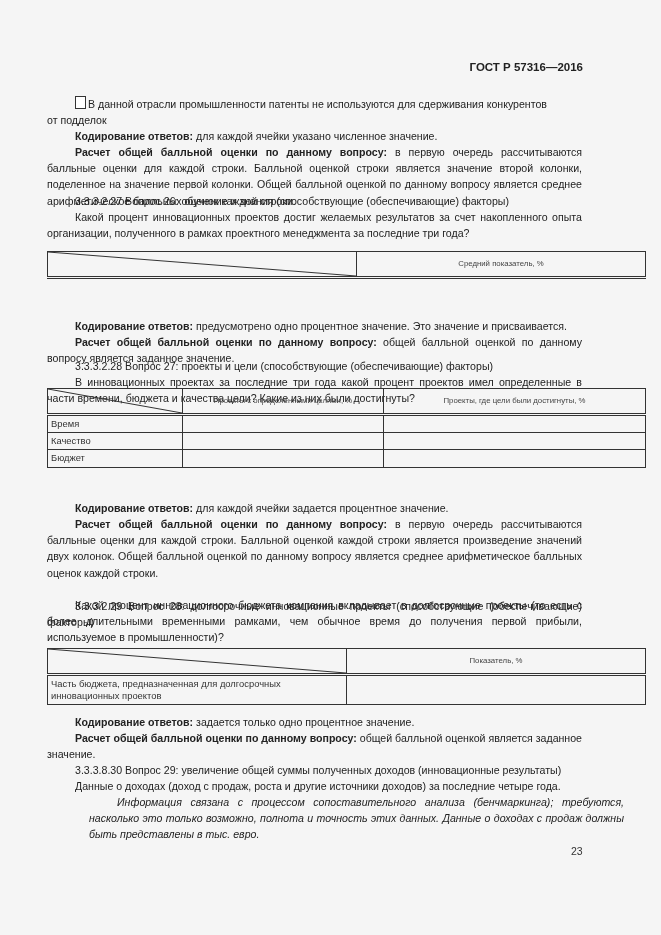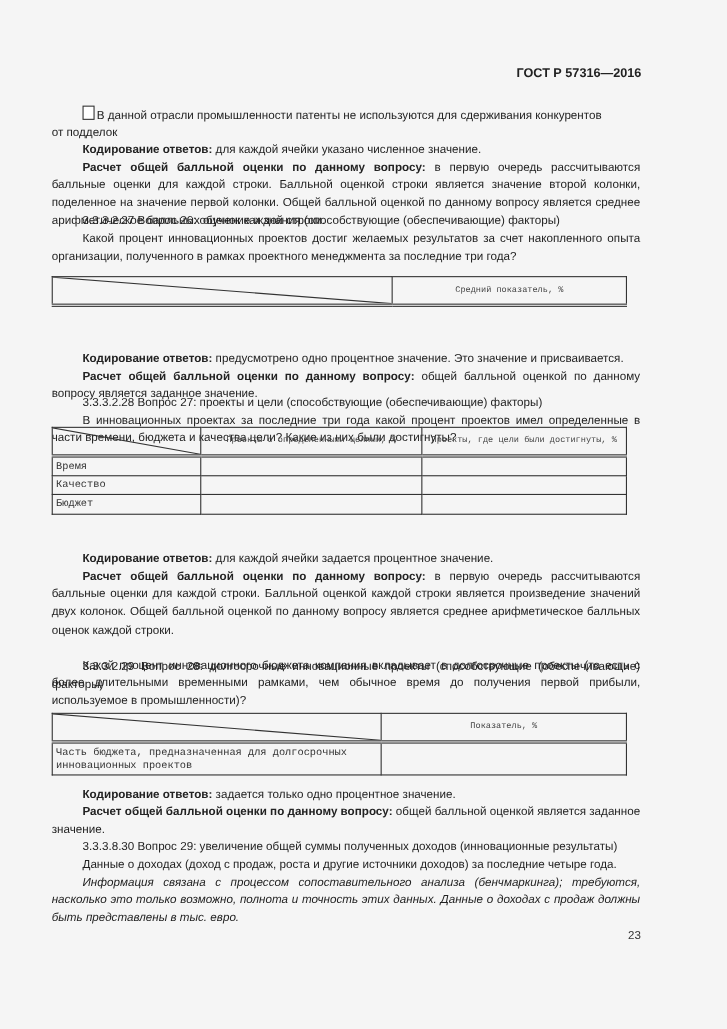--- a/index.html
+++ b/index.html
@@ -4,26 +4,26 @@
 <style>
   html, body { margin:0; padding:0; }
   body {
     width:661px; height:935px; background:#f5f5f5; position:relative; overflow:hidden;
     font-family:"Liberation Sans", sans-serif; color:#222; font-size:10.6px;
   }
   .hdr { position:absolute; top:61px; right:78px; font-weight:bold; font-size:11.5px; color:#222; }
   .p { position:absolute; left:47px; width:535px; line-height:16.2px; text-align:justify; }
   .ind { text-indent:28px; }
   .b { font-weight:bold; }
-  .i { font-style:italic; }
+  .i { font-style:italic;margin-left:42px; }
   .cb {
     display:inline-block; width:11px; height:13px; border:1.3px solid #333; background:#fff;
     vertical-align:-1px; margin-right:2px; box-sizing:border-box;
   }
-  table.t { position:absolute; left:47px; width:523px; border-collapse:collapse; table-layout:fixed;font-family:Liberation Mono, monospace; }
+  table.t { position:absolute; left:47px; width:599px; border-collapse:collapse; table-layout:fixed; }
   table.t td { border:1px solid #333; padding:2px 3px; font-size:9.4px; line-height:12.2px; vertical-align:top; color:#333; }
   table.t tr.h td { border-bottom:3px double #333; height:20px; }
   table.t td.hc { text-align:center; vertical-align:middle; font-size:7.8px; color:#444; }
   td.diag { position:relative; padding:0; }
   td.diag svg { position:absolute; left:0; top:0; width:100%; height:100%; }
   .pg { position:absolute; left:571px; top:845px; font-size:10.5px; color:#333; }
 </style>
 </head>
 <body>
 

